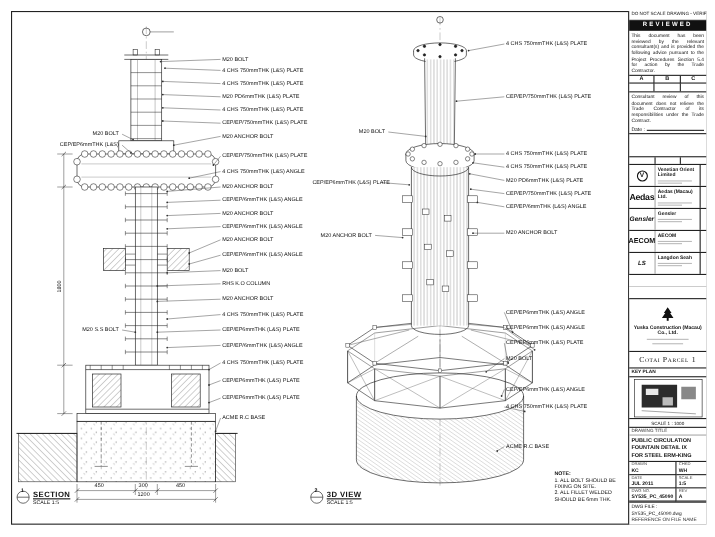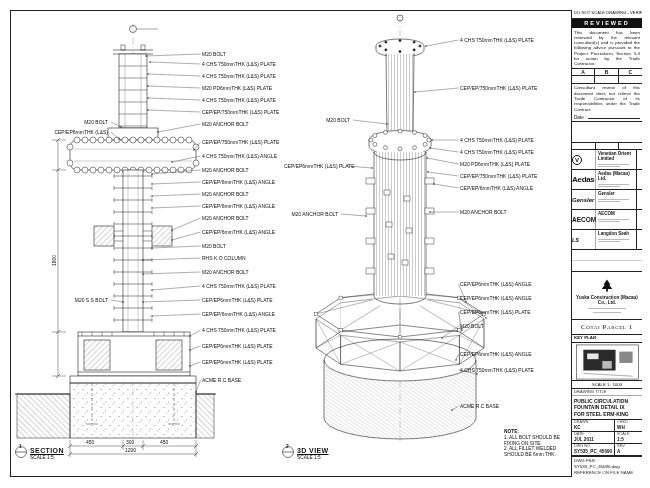--- a/index.html
+++ b/index.html
@@ -33,21 +33,21 @@
   .rev-cell:nth-child(3n){border-right:none}
   .rev-cell.blank{border-bottom:none}
   .rev-date{font-size:4.6px;padding:1px 2px;height:8px;display:flex;align-items:center;gap:2px}
   .dateline{flex:1;border-bottom:.5px solid #222;height:4px}
   .tb-gap{height:28px;border-bottom:1px solid #222;display:flex;flex-direction:column;justify-content:flex-end}
   .minirow{display:flex;border-top:.5px solid #222;height:7px}
   .minirow span{flex:1;border-right:.5px solid #222}
   .minirow span:last-child{border-right:none}
   .tb-companies{display:flex;flex-direction:column}
   .co-row{height:20px;display:flex;border-bottom:.5px solid #222}
-  .co-logo{width:24px;display:flex;align-items:center;justify-content:flex-start;border-right:.5px solid #aaa}
+  .co-logo{width:24px;display:flex;align-items:center;justify-content:center;border-right:.5px solid #aaa}
   .lg-mark{color:#111}
   .lg-0{border:1px solid #111;border-radius:50%;width:10px;height:10px;line-height:8.5px;
     text-align:center;font-size:6px;font-weight:bold;display:inline-block}
   .lg-1{font-size:8px;font-weight:bold;letter-spacing:-.3px}
   .lg-2{font-size:6px;font-weight:bold;font-style:italic}
   .lg-3{font-size:7.5px;font-weight:bold;font-style:italic}
   .lg-4{font-size:6.5px;font-weight:bold}
   .lg-5{font-size:5.5px;font-weight:bold;font-style:italic}
   .co-info{flex:1;padding:2px 2px 0 2px;overflow:hidden}
   .co-name{font-size:4.5px;font-weight:bold;line-height:1.1}

